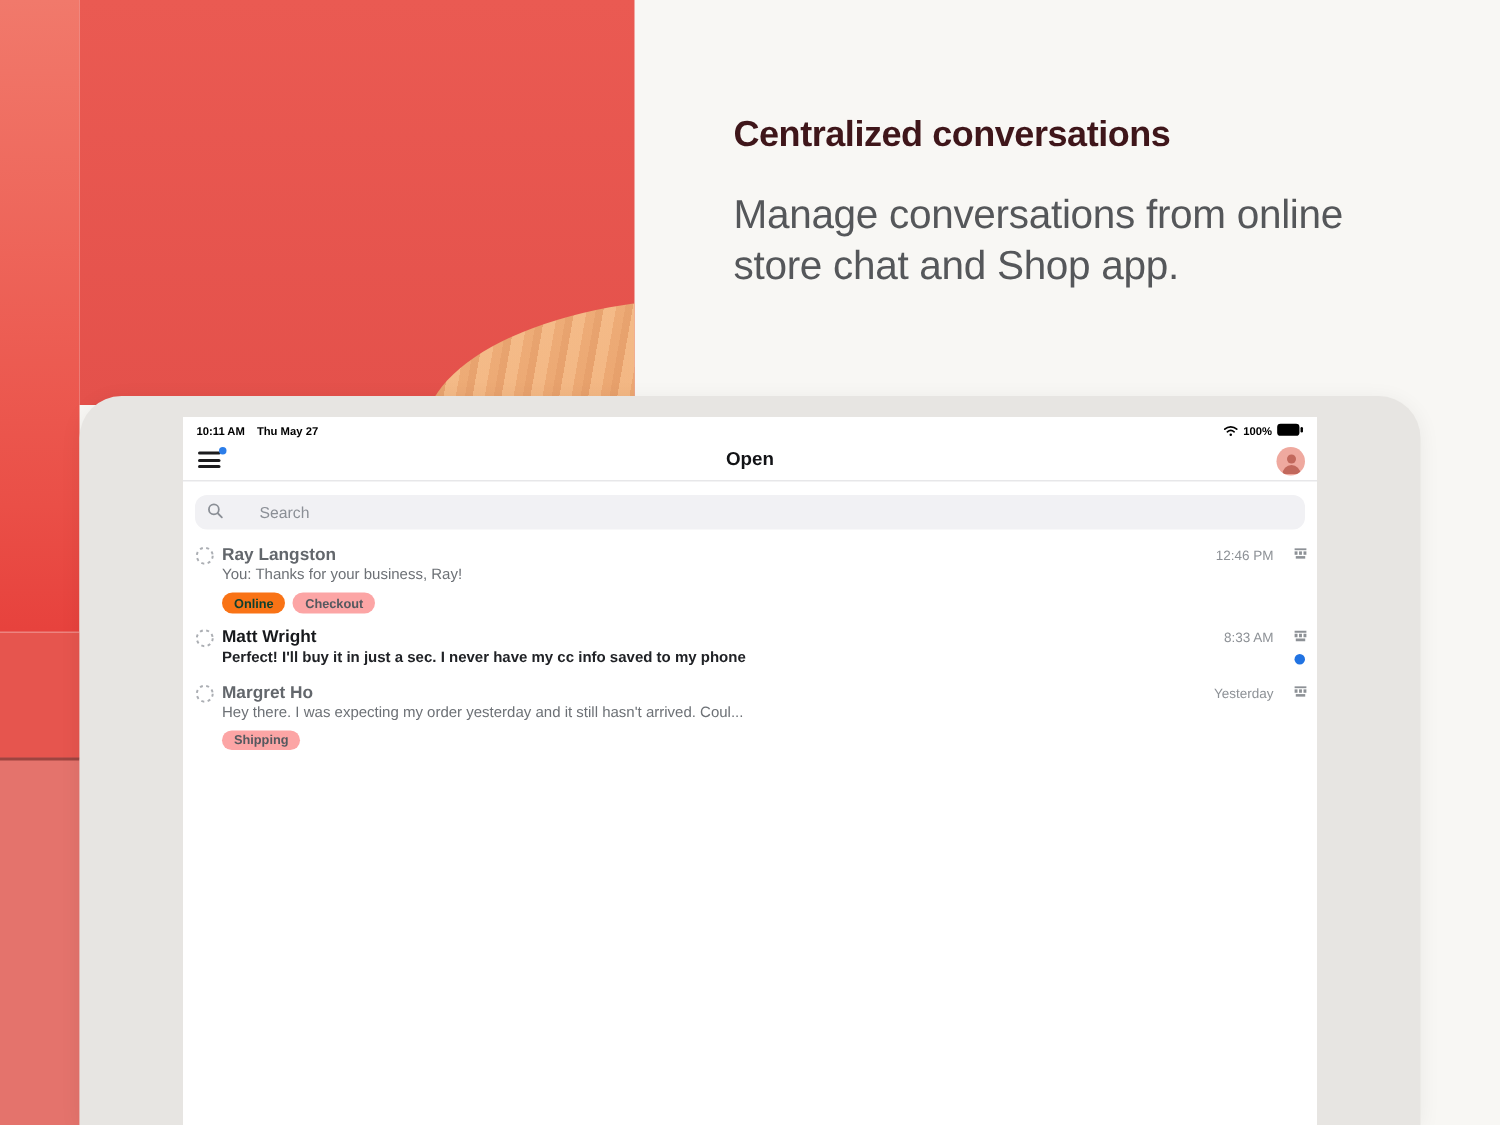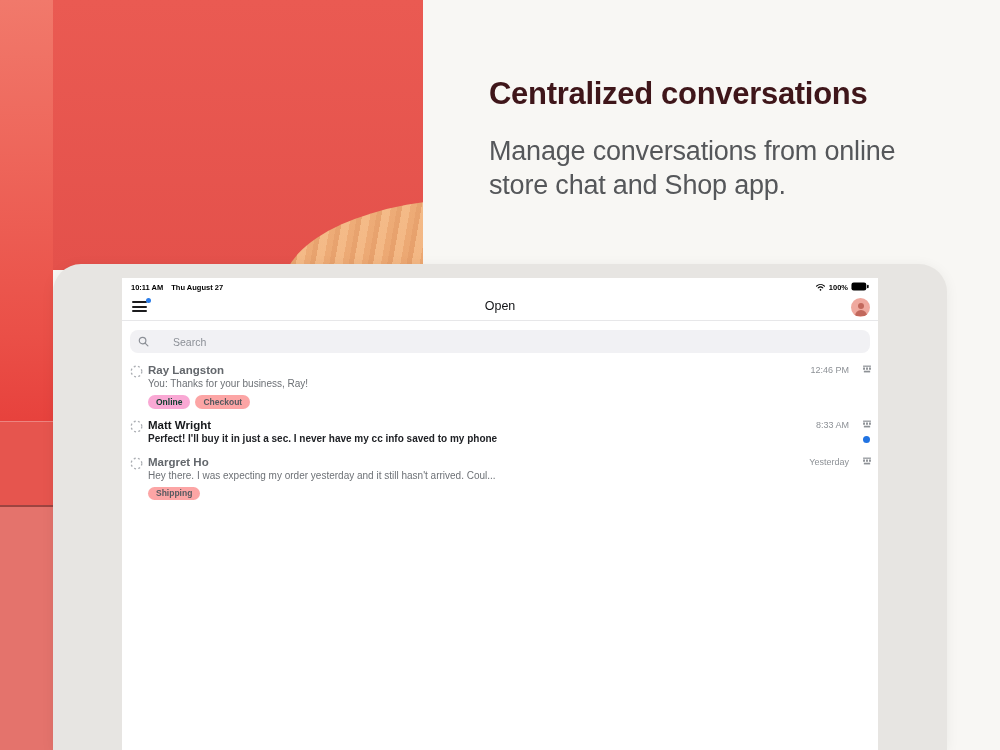--- a/index.html
+++ b/index.html
@@ -18,58 +18,58 @@
     background:#e4736c;border-top:2px solid rgba(70,12,10,.45);}
   .art-panel{position:absolute;left:53px;top:0;width:370px;height:270px;
     background:linear-gradient(180deg,#ea5a52 0%,#e4514b 100%);overflow:hidden;}
   .wood-circle{position:absolute;left:230px;top:198px;width:200px;height:90px;
     border-top-left-radius:100% 100%;
     background:
       repeating-linear-gradient(100deg,rgba(224,150,95,.55) 0 5px,rgba(246,192,140,.55) 5px 13px,rgba(232,162,105,.45) 13px 19px),
       linear-gradient(160deg,#f4bb8b,#eda571);}
   
   .hero{position:absolute;left:489px;top:76px;width:430px;}
-  .hero h1{margin:0;font-size:31px;font-weight:700;letter-spacing:-.3px;color:#3f161a;}
+  .hero h1{margin:0;font-size:24px;font-weight:700;letter-spacing:-.3px;color:#3f161a;}
   .hero p{margin:22px 0 0 0;font-size:27px;line-height:34px;font-weight:400;color:#55575a;letter-spacing:-.2px;}
   
   .device{position:absolute;left:53px;top:264px;width:894px;height:486px;
     background:#e7e5e2;border-radius:28px 28px 0 0;box-shadow:0 2px 14px rgba(0,0,0,.06);}
   .screen{position:absolute;left:69px;top:14px;width:756px;height:528px;background:#ffffff;overflow:hidden;}
   
   .status-bar{height:15px;display:flex;align-items:center;justify-content:space-between;padding:2px 9px 0 9px;}
   .status-left{display:flex;gap:8px;font-size:7.5px;font-weight:700;color:#000;}
   .status-right{display:flex;align-items:center;gap:3px;font-size:7.5px;font-weight:700;color:#000;}
   
   .nav-bar{position:relative;height:25px;border-bottom:1px solid #e7e7e9;}
   .menu-btn{position:absolute;left:10px;top:5px;width:16px;height:13px;cursor:pointer;}
   .menu-btn .bar{position:absolute;left:0;width:15px;height:2.2px;background:#1c1c1e;border-radius:1px;}
   .menu-btn .bar:nth-child(1){top:1px;}
   .menu-btn .bar:nth-child(2){top:5.5px;}
   .menu-btn .bar:nth-child(3){top:10px;}
   .menu-badge{position:absolute;right:-3px;top:-2.5px;width:5.5px;height:5.5px;border-radius:50%;background:#2b7de9;}
-  .nav-title{position:absolute;left:0;right:0;top:4px;text-align:center;font-size:12.5px;font-weight:400;color:#121316;}
+  .nav-title{position:absolute;left:0;right:0;top:4px;text-align:center;font-size:12.5px;font-weight:700;color:#121316;}
   .avatar{position:absolute;right:8px;top:2.5px;width:19px;height:19px;border-radius:50%;
     background:#efa99f;overflow:hidden;cursor:pointer;}
   .avatar svg{display:block;margin:3px auto 0;}
   
   .search-bar{margin:9px 8px 0 8px;height:23px;background:#f1f1f4;border-radius:8px;
     display:flex;align-items:center;padding:0 8px;gap:22px;}
   .search-bar input{border:none;background:transparent;outline:none;flex:1;
     font-size:10.5px;color:#333;font-family:inherit;}
   .search-bar input::placeholder{color:#8b8f96;}
   
   .conv-list{margin-top:8px;}
   .row{position:relative;padding:2px 78px 7px 26px;cursor:pointer;}
   .channel-icon{position:absolute;left:8px;top:3px;}
   .name{font-size:11.5px;font-weight:700;color:#63676c;line-height:14px;}
   .preview{font-size:10px;color:#6d7176;line-height:14px;white-space:nowrap;overflow:hidden;}
   .tags{margin-top:4px;display:flex;gap:5px;}
   .tag{font-size:8.5px;font-weight:600;padding:2.5px 8px;border-radius:9px;line-height:8.5px;}
   .tag.gray{background:#fca5a5;color:#55595f;}
-  .tag.green{background:#f9a8d4;color:#0d3f2e;}
+  .tag.green{background:#f97316;color:#0d3f2e;}
   .meta{position:absolute;right:6px;top:3px;display:flex;align-items:center;gap:13px;
     font-size:9px;color:#8d9196;}
   .unread-dot{display:none;position:absolute;right:8px;top:20px;width:7px;height:7px;border-radius:50%;background:#2173e2;}
   .row.unread .name{color:#17191c;}
   .row.unread .preview{color:#202226;font-weight:700;}
   .row.unread .unread-dot{display:block;}
 </style>
 </head>
 <body>
 
@@ -85,21 +85,21 @@
   <h1>Centralized conversations</h1>
   <p>Manage conversations from online store chat and Shop app.</p>
 </section>
 
 <div class="device">
   <div class="screen">
 
     <div class="status-bar">
       <div class="status-left">
         <span>10:11 AM</span>
-        <span>Thu August 27</span>
+        <span>Thu May 27</span>
       </div>
       <div class="status-right">
         <span>
           <svg width="11" height="8" viewBox="0 0 16 12" fill="none" stroke="#000" stroke-width="1.7" stroke-linecap="round">
             <path d="M2 4.6a9 9 0 0 1 12 0"></path>
             <path d="M4.6 7.3a5.3 5.3 0 0 1 6.8 0"></path>
             <circle cx="8" cy="10.2" r="1.25" fill="#000" stroke="none"></circle>
           </svg>
         </span>
         <span>100%</span>

